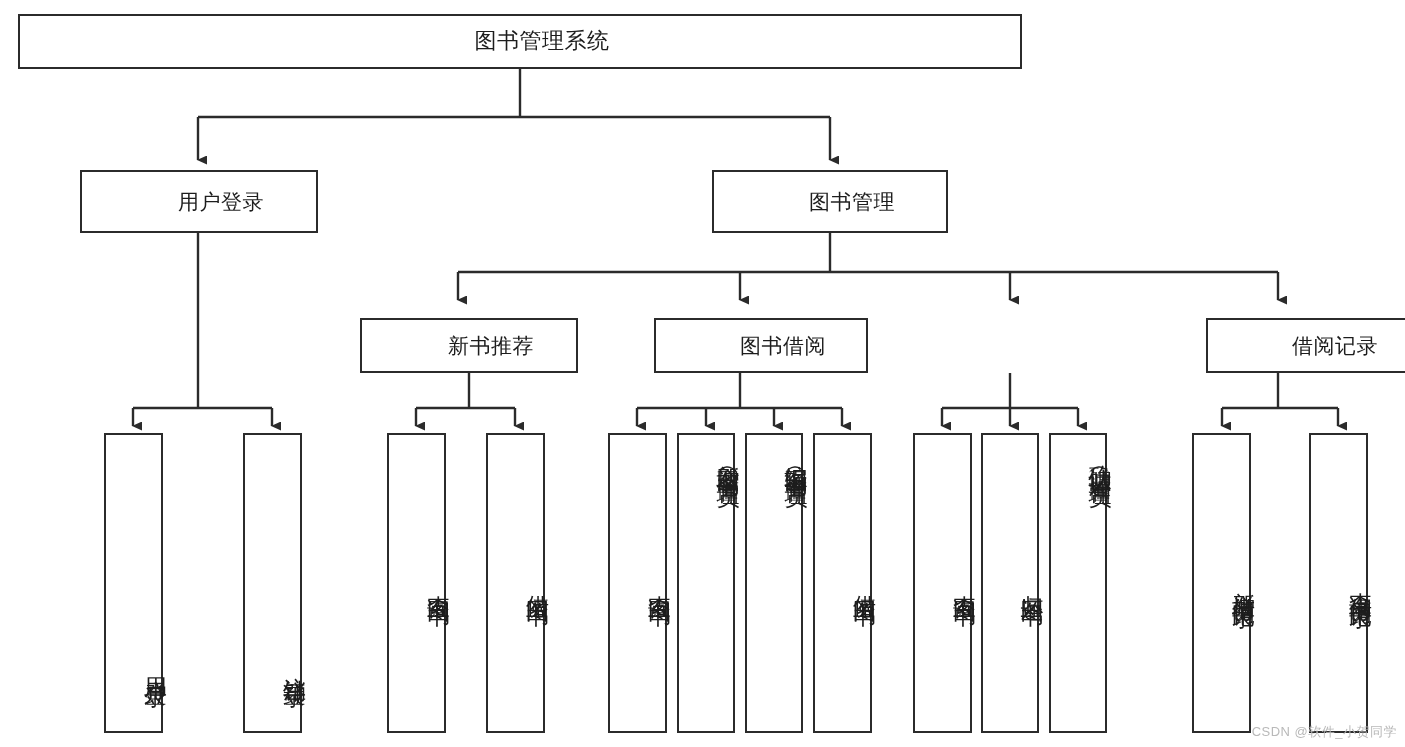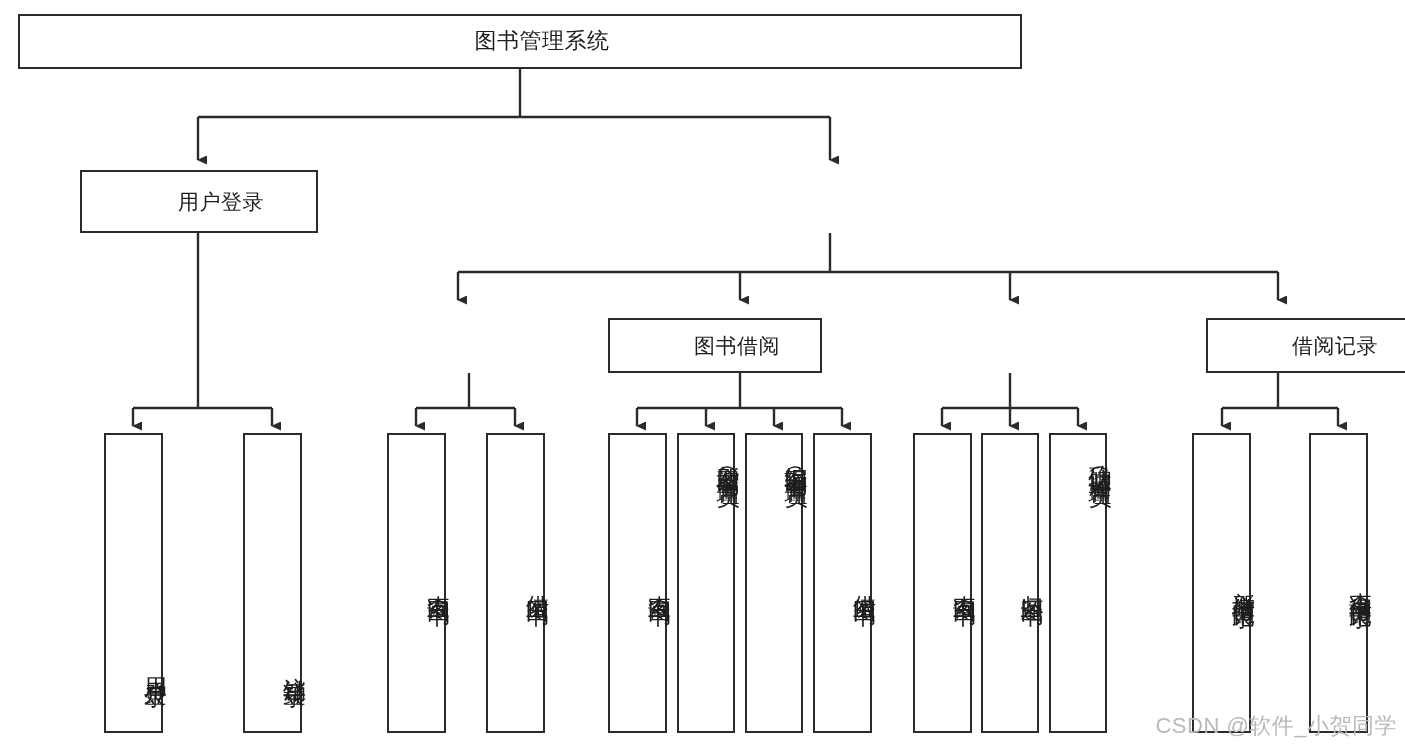--- a/index.html
+++ b/index.html
@@ -72,21 +72,21 @@
     text-orientation: upright;
     font-size: 23px;
     line-height: 1.18;
     letter-spacing: 3px;
     text-align: center;
   }
   #watermark {
     position: absolute;
     right: 8px;
     bottom: 6px;
-    font-size: 22px;
+    font-size: 13px;
     color: #b9b9b9;
     letter-spacing: 0.5px;
     z-index: 6;
     white-space: pre;
   }
 </style>
 </head>
 <body>
 
 <div id="diagram-root">
@@ -141,22 +141,28 @@
     </g>
   </svg>
 
   <div class="node horiz root" style="left:18px; top:14px; width:1004px; height:55px;">
     <span class="node-label">图书管理系统</span>
   </div>
 
   <div class="node horiz" style="left:80px; top:170px; width:238px; height:63px;">
     <span class="node-label">用户登录</span>
   </div>
-
-  <div class="node horiz" style="left:608px; top:318px; width:214px; height:55px;">
+  <div class="node horiz" style="left:712px; top:170px; width:236px; height:63px;">
+    <span class="node-label">图书管理</span>
+  </div>
+
+  <div class="node horiz" style="left:360px; top:318px; width:218px; height:55px;">
+    <span class="node-label">新书推荐</span>
+  </div>
+  <div class="node horiz" style="left:654px; top:318px; width:214px; height:55px;">
     <span class="node-label">图书借阅</span>
   </div>
   <div class="node horiz" style="left:1172px; top:318px; width:214px; height:55px;margin-left:34px;">
     <span class="node-label">借阅记录</span>
   </div>
 
   <div class="node leaf vbottom" style="left:104px; top:433px; width:59px; height:300px;">
     <span class="node-label">用户登录</span>
   </div>
   <div class="node leaf vbottom" style="left:243px; top:433px; width:59px; height:300px;">

